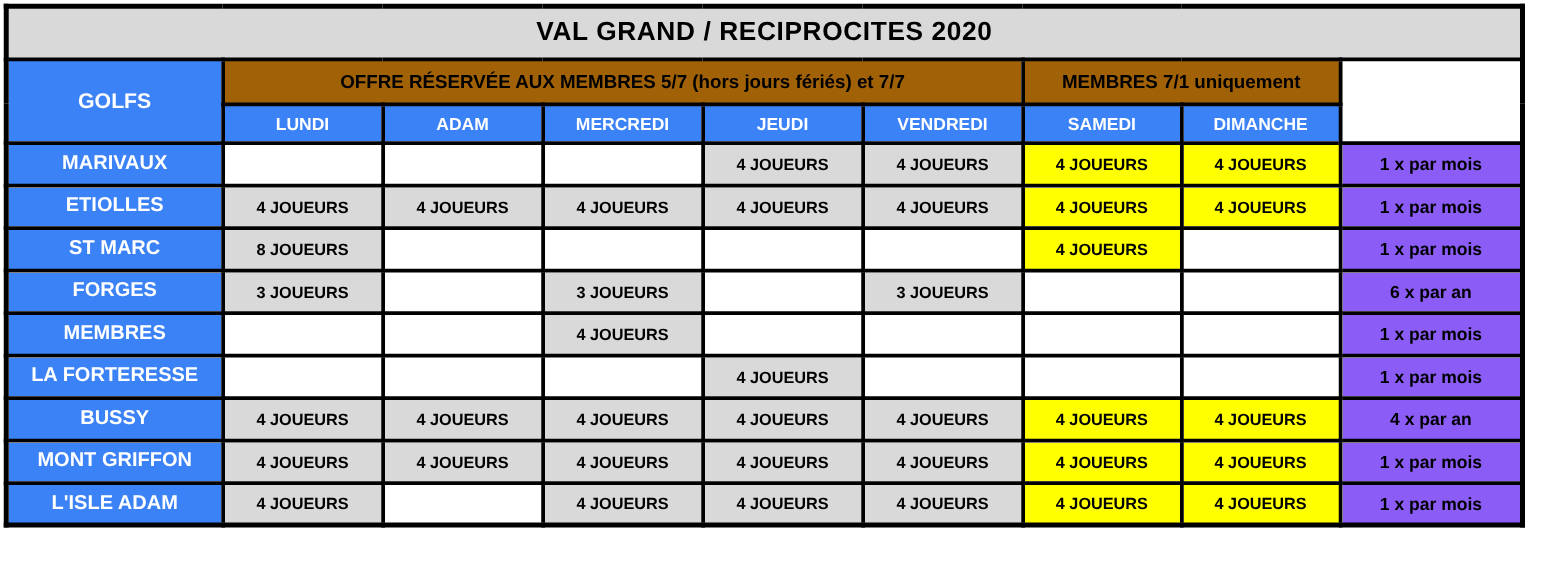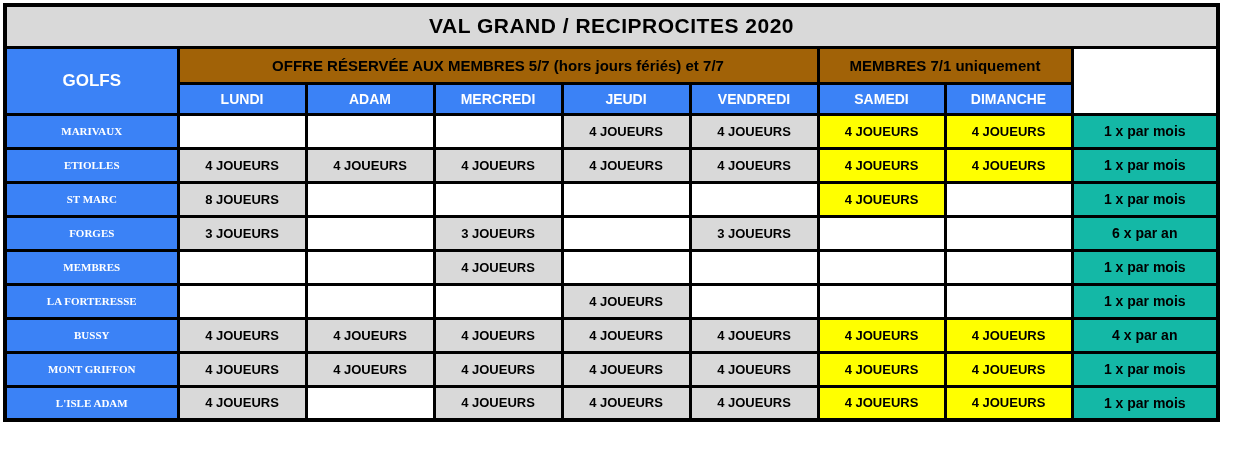--- a/index.html
+++ b/index.html
@@ -42,26 +42,26 @@
     background: #3b82f6;
     color: #ffffff;
   }
   .yellow-head {
     background: #a16207;
     color: #000000;
     font-size: 15px;
   }
   .golfs-head  { font-size: 17px; }
   .day-head    { font-size: 14px; }
-  .golf-name   { font-size: 11px; font-family: Liberation Serif, serif; }
+  .golf-name   { font-size: 16px; }
   .white-cell  { background: #ffffff; color: #000; }
   .gray-cell   { background: #d9d9d9; color: #000; }
   .yellow-cell { background: #ffff00; color: #000; }
   .day-cell    { font-size: 13px; }
-  .freq-cell   { background: #14b8a6; color: #000; font-size: 14px; }
+  .freq-cell   { background: #8b5cf6; color: #000; font-size: 14px; }
 </style>
 </head>
 <body>
 
 <table class="recip">
   <colgroup>
     <col style="width:173px">
     <col style="width:128px">
       <col style="width:128px">
       <col style="width:128px">

